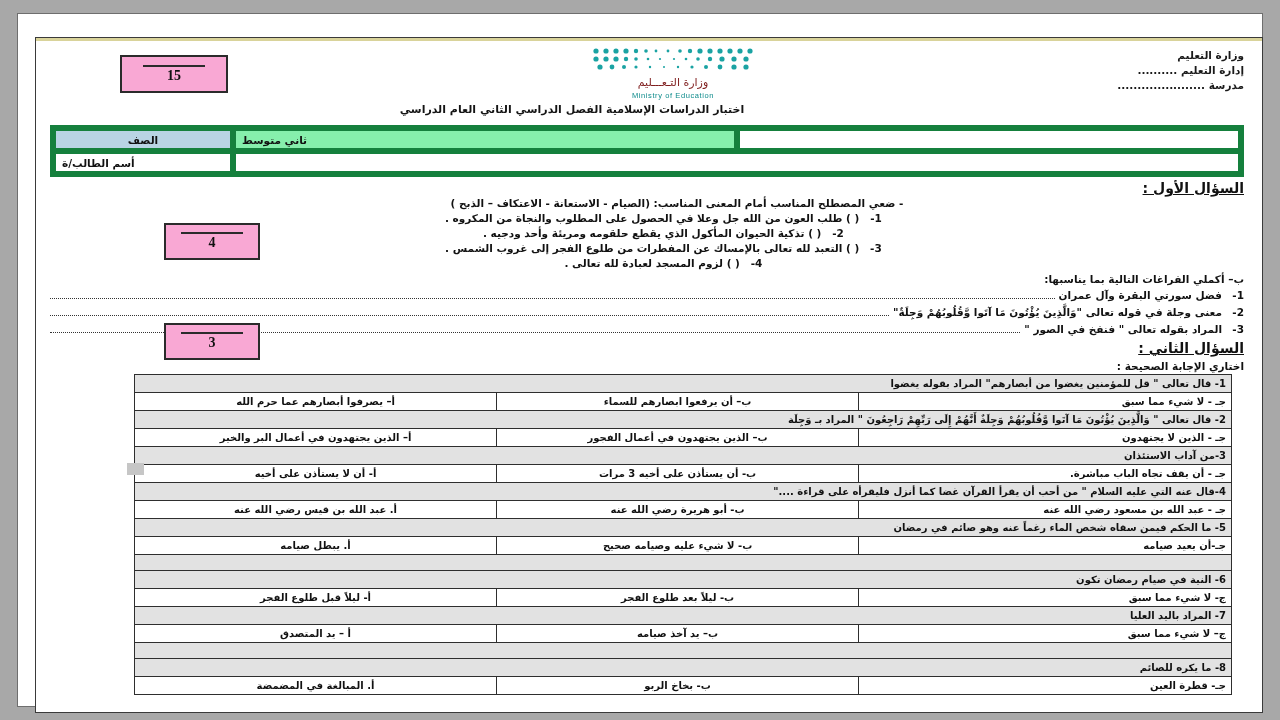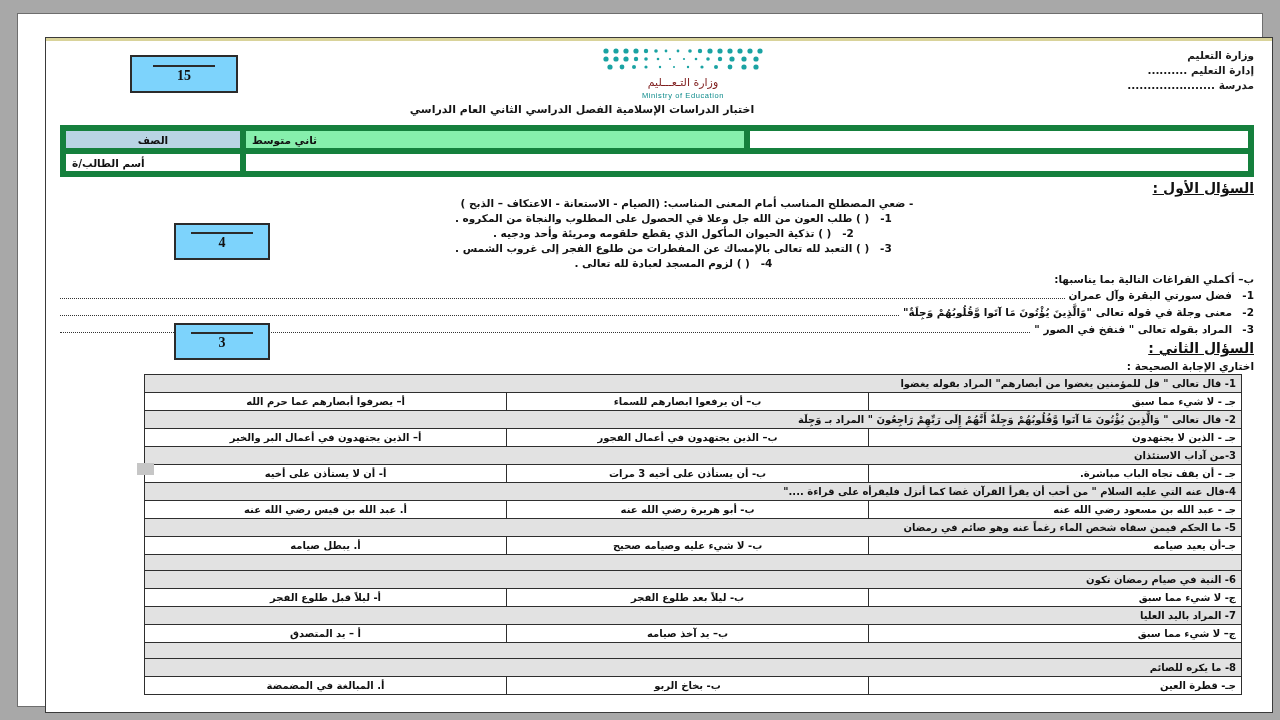--- a/index.html
+++ b/index.html
@@ -16,21 +16,21 @@
   }
   .page-outer{
     position:absolute;
     left:17px;top:13px;width:1246px;height:694px;
     background:#ffffff;
     border:1px solid #6e6e6e;
     box-sizing:border-box;
   }
   .page{
     position:absolute;
-    left:27px;top:23px;width:1228px;height:676px;
+    left:17px;top:23px;width:1228px;height:676px;
     background:#ffffff;
     border:1px solid #3a3a3a;
     box-sizing:border-box;
     overflow:hidden;
   }
   .topline{
     position:absolute;left:0;right:0;top:0;height:3px;
     background:#d9d39a;
   }
   .sheet{
@@ -62,21 +62,21 @@
   }
   .exam-title{
     position:absolute;left:0;right:150px;top:58px;
     text-align:center;font-size:11px;font-weight:bold;color:#141414;
   }
 
   
   .scorebox{
     position:absolute;
     border:2px solid #2b2b2b;
-    background:#7dd3fc;
+    background:#f9a8d4;
     box-sizing:border-box;
     display:flex;align-items:center;justify-content:center;
     z-index:6;
   }
   .frac{
     display:inline-block;text-align:center;
     font-family:"Liberation Serif",serif;
     font-size:14px;font-weight:bold;color:#111;
   }
   .frac .bar{

